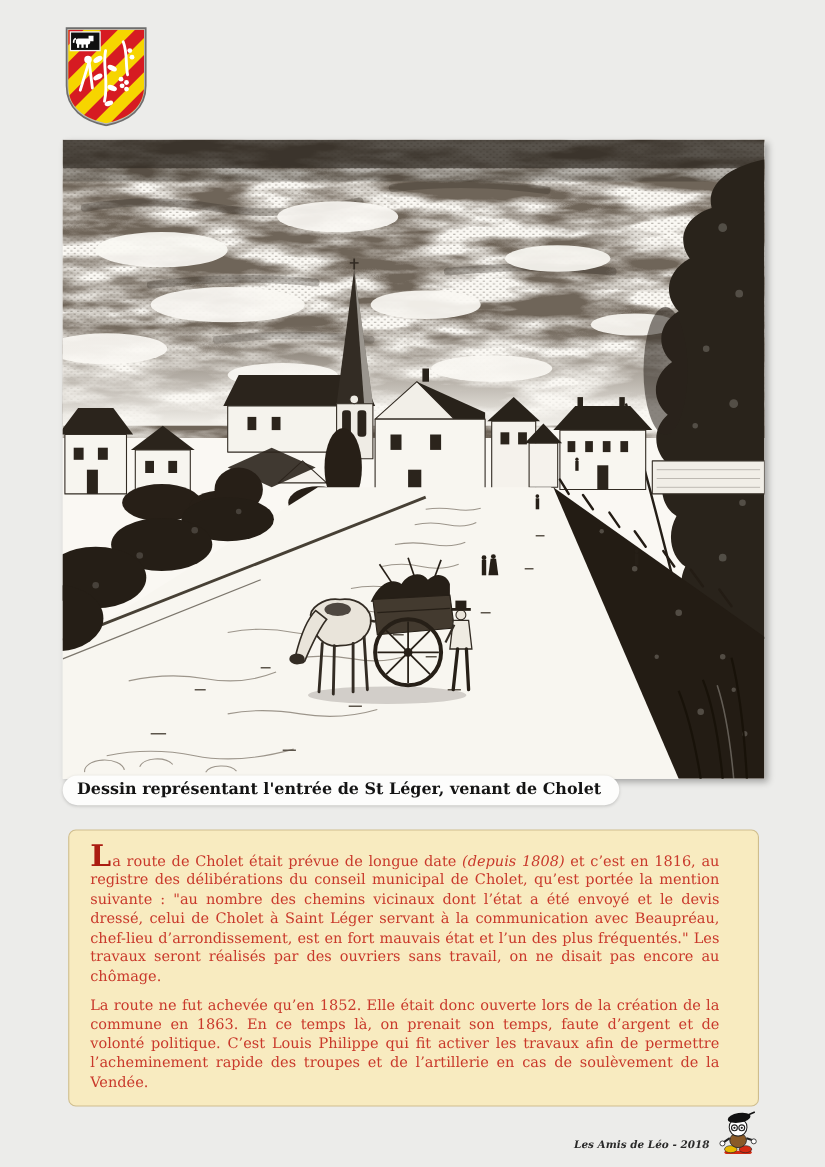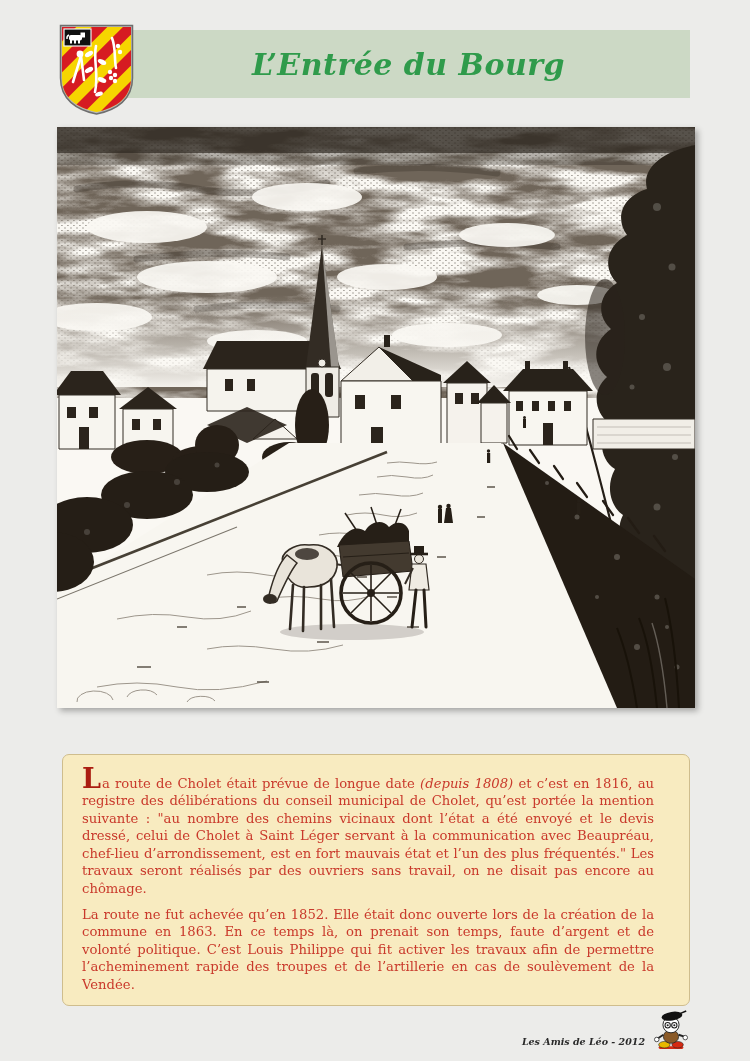--- a/index.html
+++ b/index.html
@@ -122,23 +122,20 @@
           <rect x="22.5" y="10.5" width="4.5" height="5"></rect>
           <rect x="12" y="18" width="2" height="3.5"></rect>
           <rect x="16" y="18" width="2" height="3.5"></rect>
           <rect x="20" y="18" width="2" height="3.5"></rect>
           <path d="M11,13 q-2.5,1 -2,4" stroke="#fff" stroke-width="1.4" fill="none"></path>
         </g>
       </g>
     </svg>
   </div>
 
-  <div class="banner">
-    <span class="page-title">L’Entrée du Bourg</span>
-  </div>
 
   <div class="engraving">
     <svg viewBox="0 0 638 581" width="638" height="581">
       <defs>
         <pattern id="stip" width="6" height="5" patternUnits="userSpaceOnUse">
           <path d="M1,1h2M4,3.5h1.8" stroke="#4a433a" stroke-width="0.9" fill="none"></path>
         </pattern>
         <filter id="skyfx" x="-5%" y="-5%" width="110%" height="110%">
           <feTurbulence type="fractalNoise" baseFrequency="0.012 0.055" numOctaves="4" seed="8" result="t"></feTurbulence>
           <feColorMatrix in="t" type="matrix" values="0 0 0 0 0.16  0 0 0 0 0.13  0 0 0 0 0.10  1.7 1.7 1.7 0 -2.0"></feColorMatrix>
@@ -403,28 +400,29 @@
             <circle cx="431.5" cy="324" r="1.7"></circle>
           <rect x="520" y="376" width="3.6" height="11"></rect>
             <circle cx="521.8" cy="374" r="1.9"></circle>
           <rect x="466" y="292" width="3" height="9"></rect>
             <circle cx="467.5" cy="290.5" r="1.5"></circle>
         </g>
       </g>
     </svg>
   </div>
 
+  <div class="caption">Dessin représentant l'entrée de St Léger, venant de Cholet</div>
 
   <div class="textbox">
     <p><span class="dropcap">L</span><span>a route de Cholet était prévue de longue date </span><i>(depuis 1808)</i><span> et c’est en 1816, au registre des délibérations du conseil municipal de Cholet, qu’est portée la mention suivante : "au nombre des chemins vicinaux dont l’état a été envoyé et le devis dressé, celui de Cholet à Saint Léger servant à la communication avec Beaupréau, chef-lieu d’arrondissement, est en fort mauvais état et l’un des plus fréquentés." Les travaux seront réalisés par des ouvriers sans travail, on ne disait pas encore au chômage.</span></p>
     <p>La route ne fut achevée qu’en 1852. Elle était donc ouverte lors de la création de la commune en 1863. En ce temps là, on prenait son temps, faute d’argent et de volonté politique. C’est Louis Philippe qui fit activer les travaux afin de permettre l’acheminement rapide des troupes et de l’artillerie en cas de soulèvement de la Vendée.</p>
   </div>
 
   <div class="footer">
-    <span class="credit">Les Amis de Léo - 2012</span>
+    <span class="credit">Les Amis de Léo - 2018</span>
     <span>
       <svg viewBox="0 0 40 42" width="38" height="40">
         <rect x="7" y="38" width="26" height="3" rx="1.5" fill="#d42a12"></rect>
         <ellipse cx="13" cy="36.5" rx="6" ry="3.4" fill="#e8b800" stroke="#222" stroke-width="0.6"></ellipse>
         <ellipse cx="27" cy="36.5" rx="6" ry="3.4" fill="#d42a12" stroke="#222" stroke-width="0.6"></ellipse>
         <ellipse cx="20" cy="28" rx="8" ry="7" fill="#8a5a28" stroke="#222" stroke-width="0.8"></ellipse>
         <line x1="12" y1="26" x2="6" y2="30" stroke="#222" stroke-width="2"></line>
         <circle cx="5" cy="31" r="2.4" fill="#fff" stroke="#222" stroke-width="0.8"></circle>
         <line x1="28" y1="26" x2="34" y2="28" stroke="#222" stroke-width="2"></line>
         <circle cx="35" cy="29" r="2.4" fill="#fff" stroke="#222" stroke-width="0.8"></circle>

